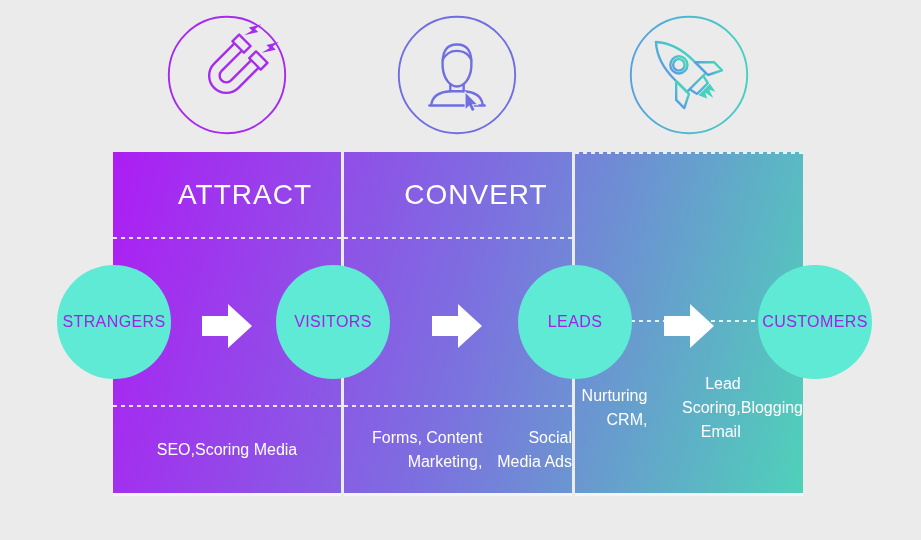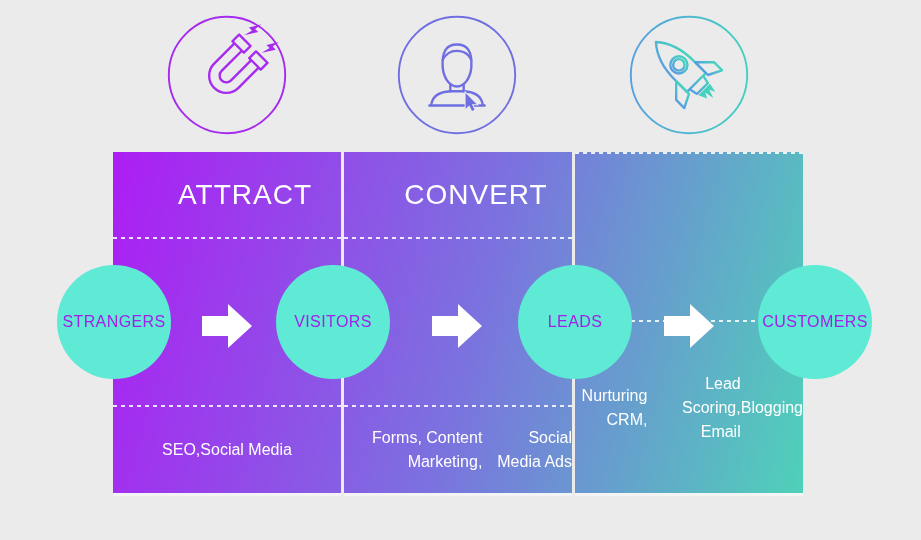--- a/index.html
+++ b/index.html
@@ -115,21 +115,21 @@
 
     <div class="stage">
       <div class="stage-header">
         <span class="stage-title">ATTRACT</span>
       </div>
       <div class="dash-line"></div>
       <div class="stage-mid"></div>
       <div class="dash-line"></div>
       <div class="stage-footer">
         <div>SEO,</div>
-        <div>Social Media</div>
+        <div>Scoring Media</div>
       </div>
     </div>
 
     <div class="stage">
       <div class="stage-header">
         <span class="stage-title">CONVERT</span>
       </div>
       <div class="dash-line"></div>
       <div class="stage-mid"></div>
       <div class="dash-line"></div>

